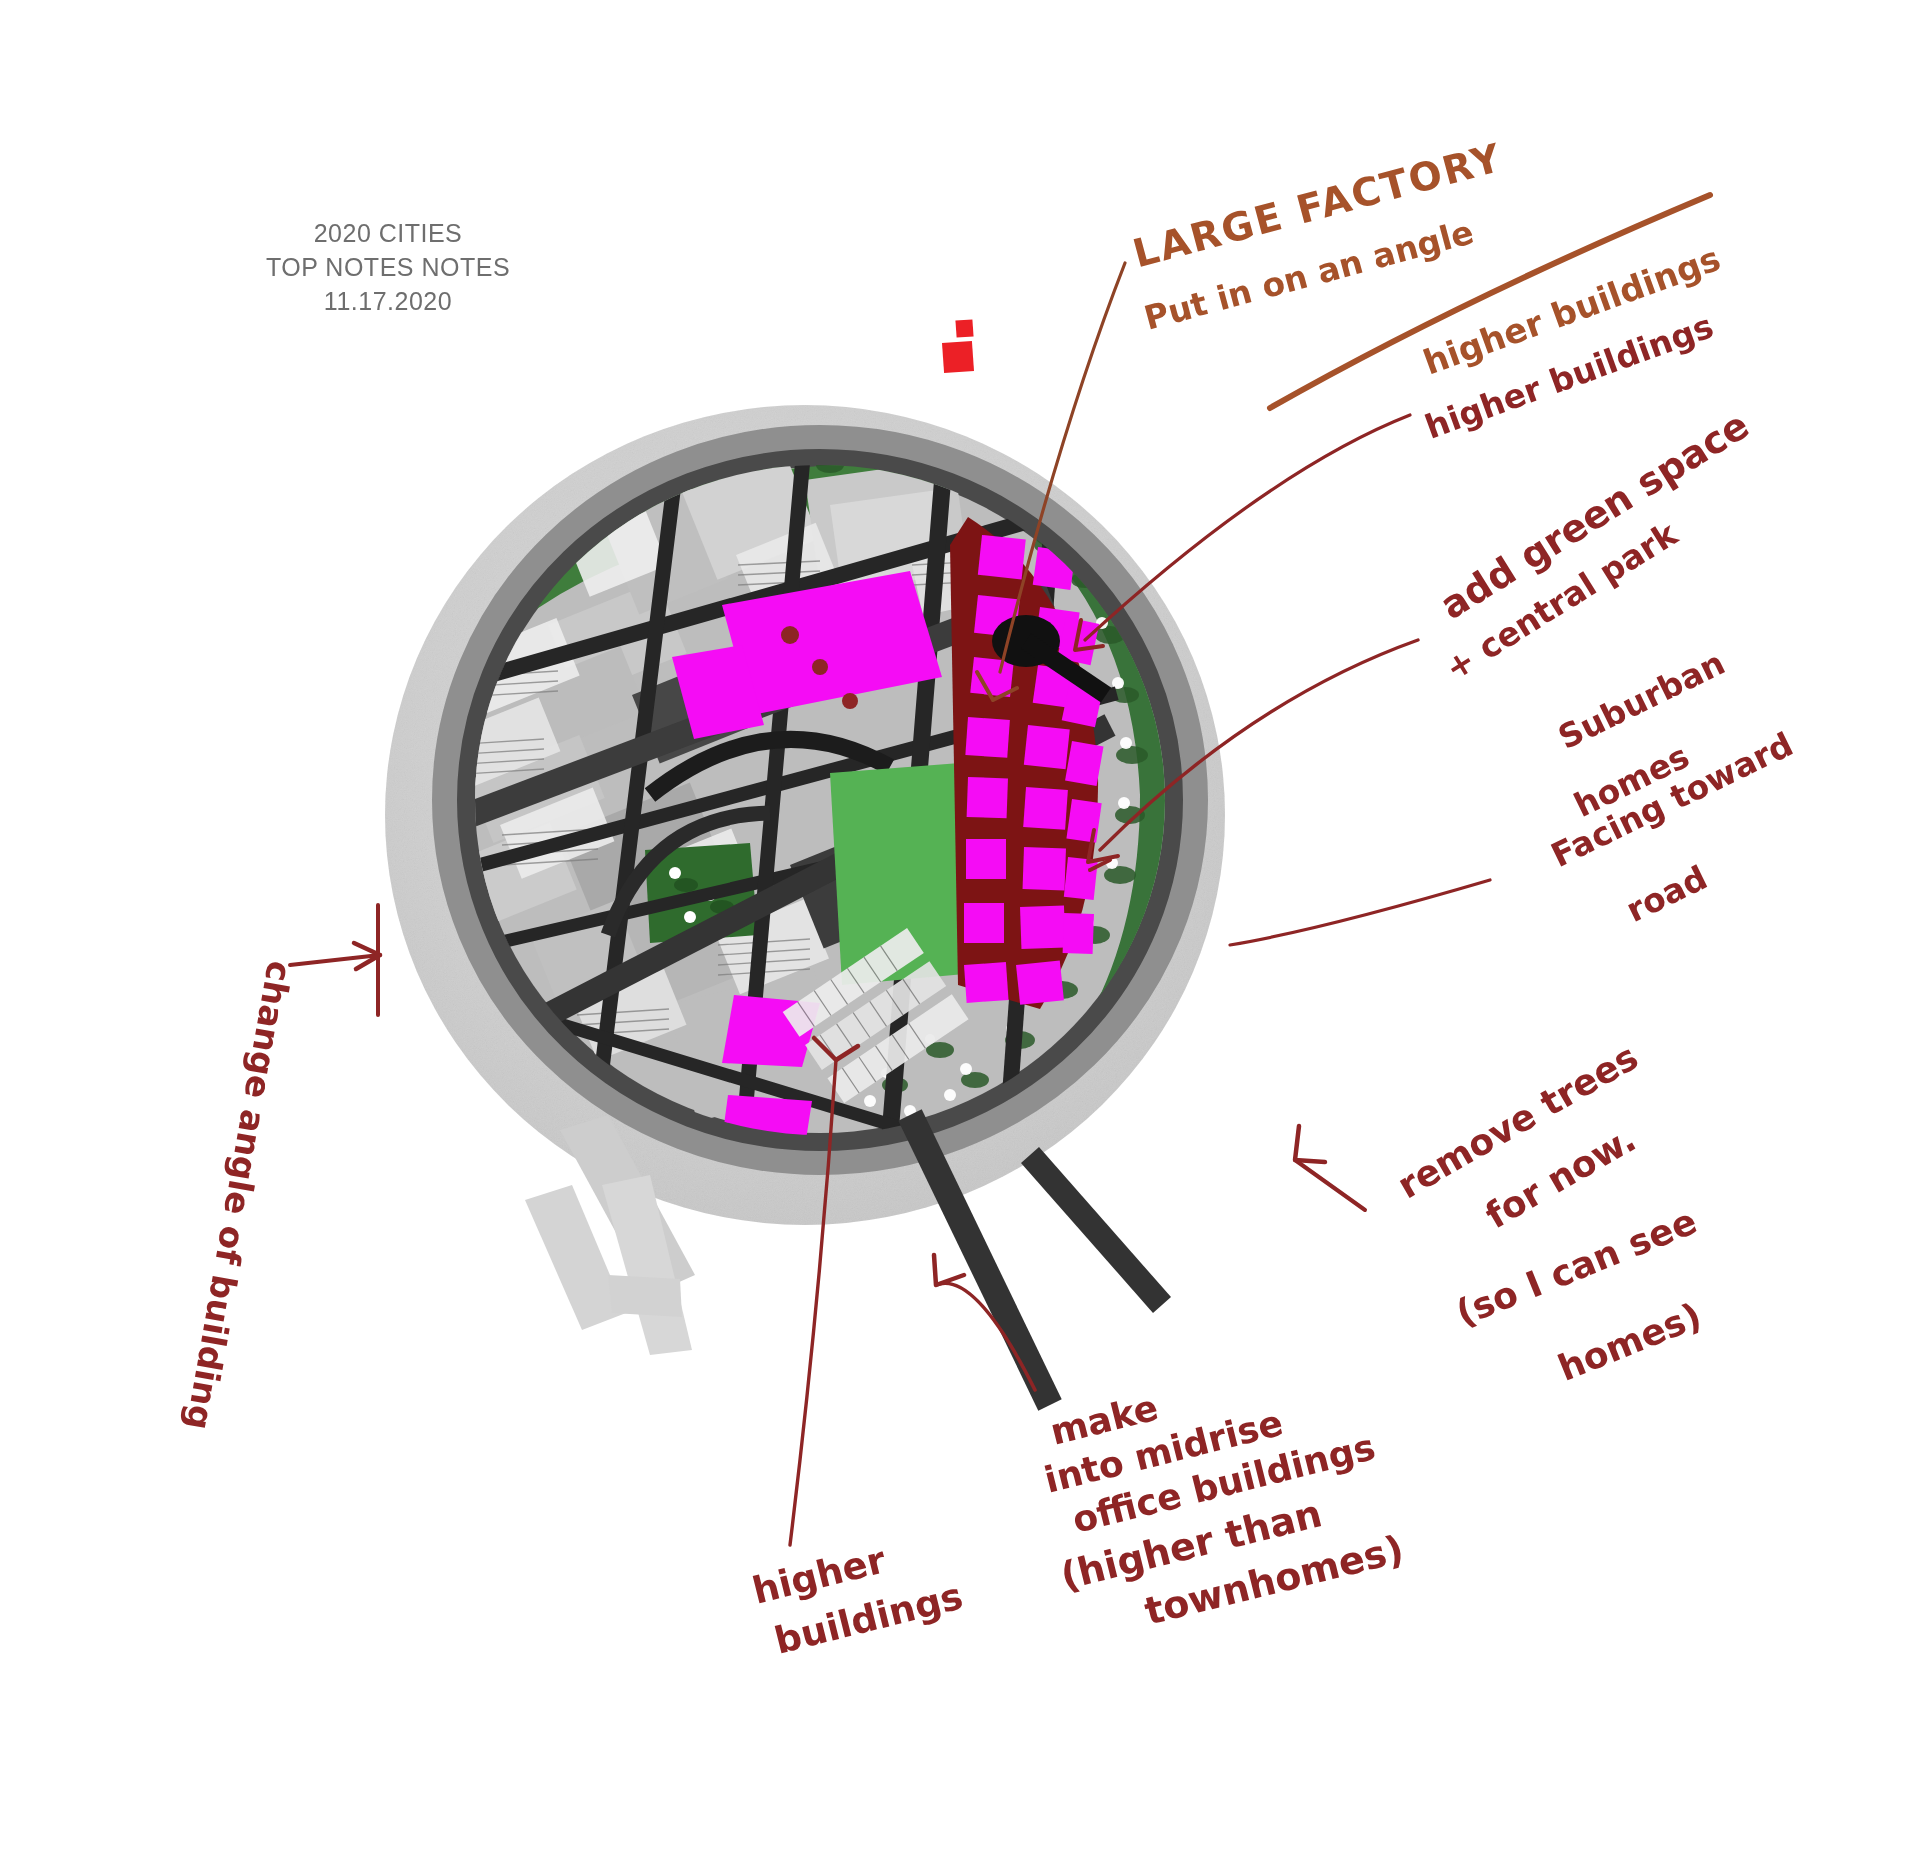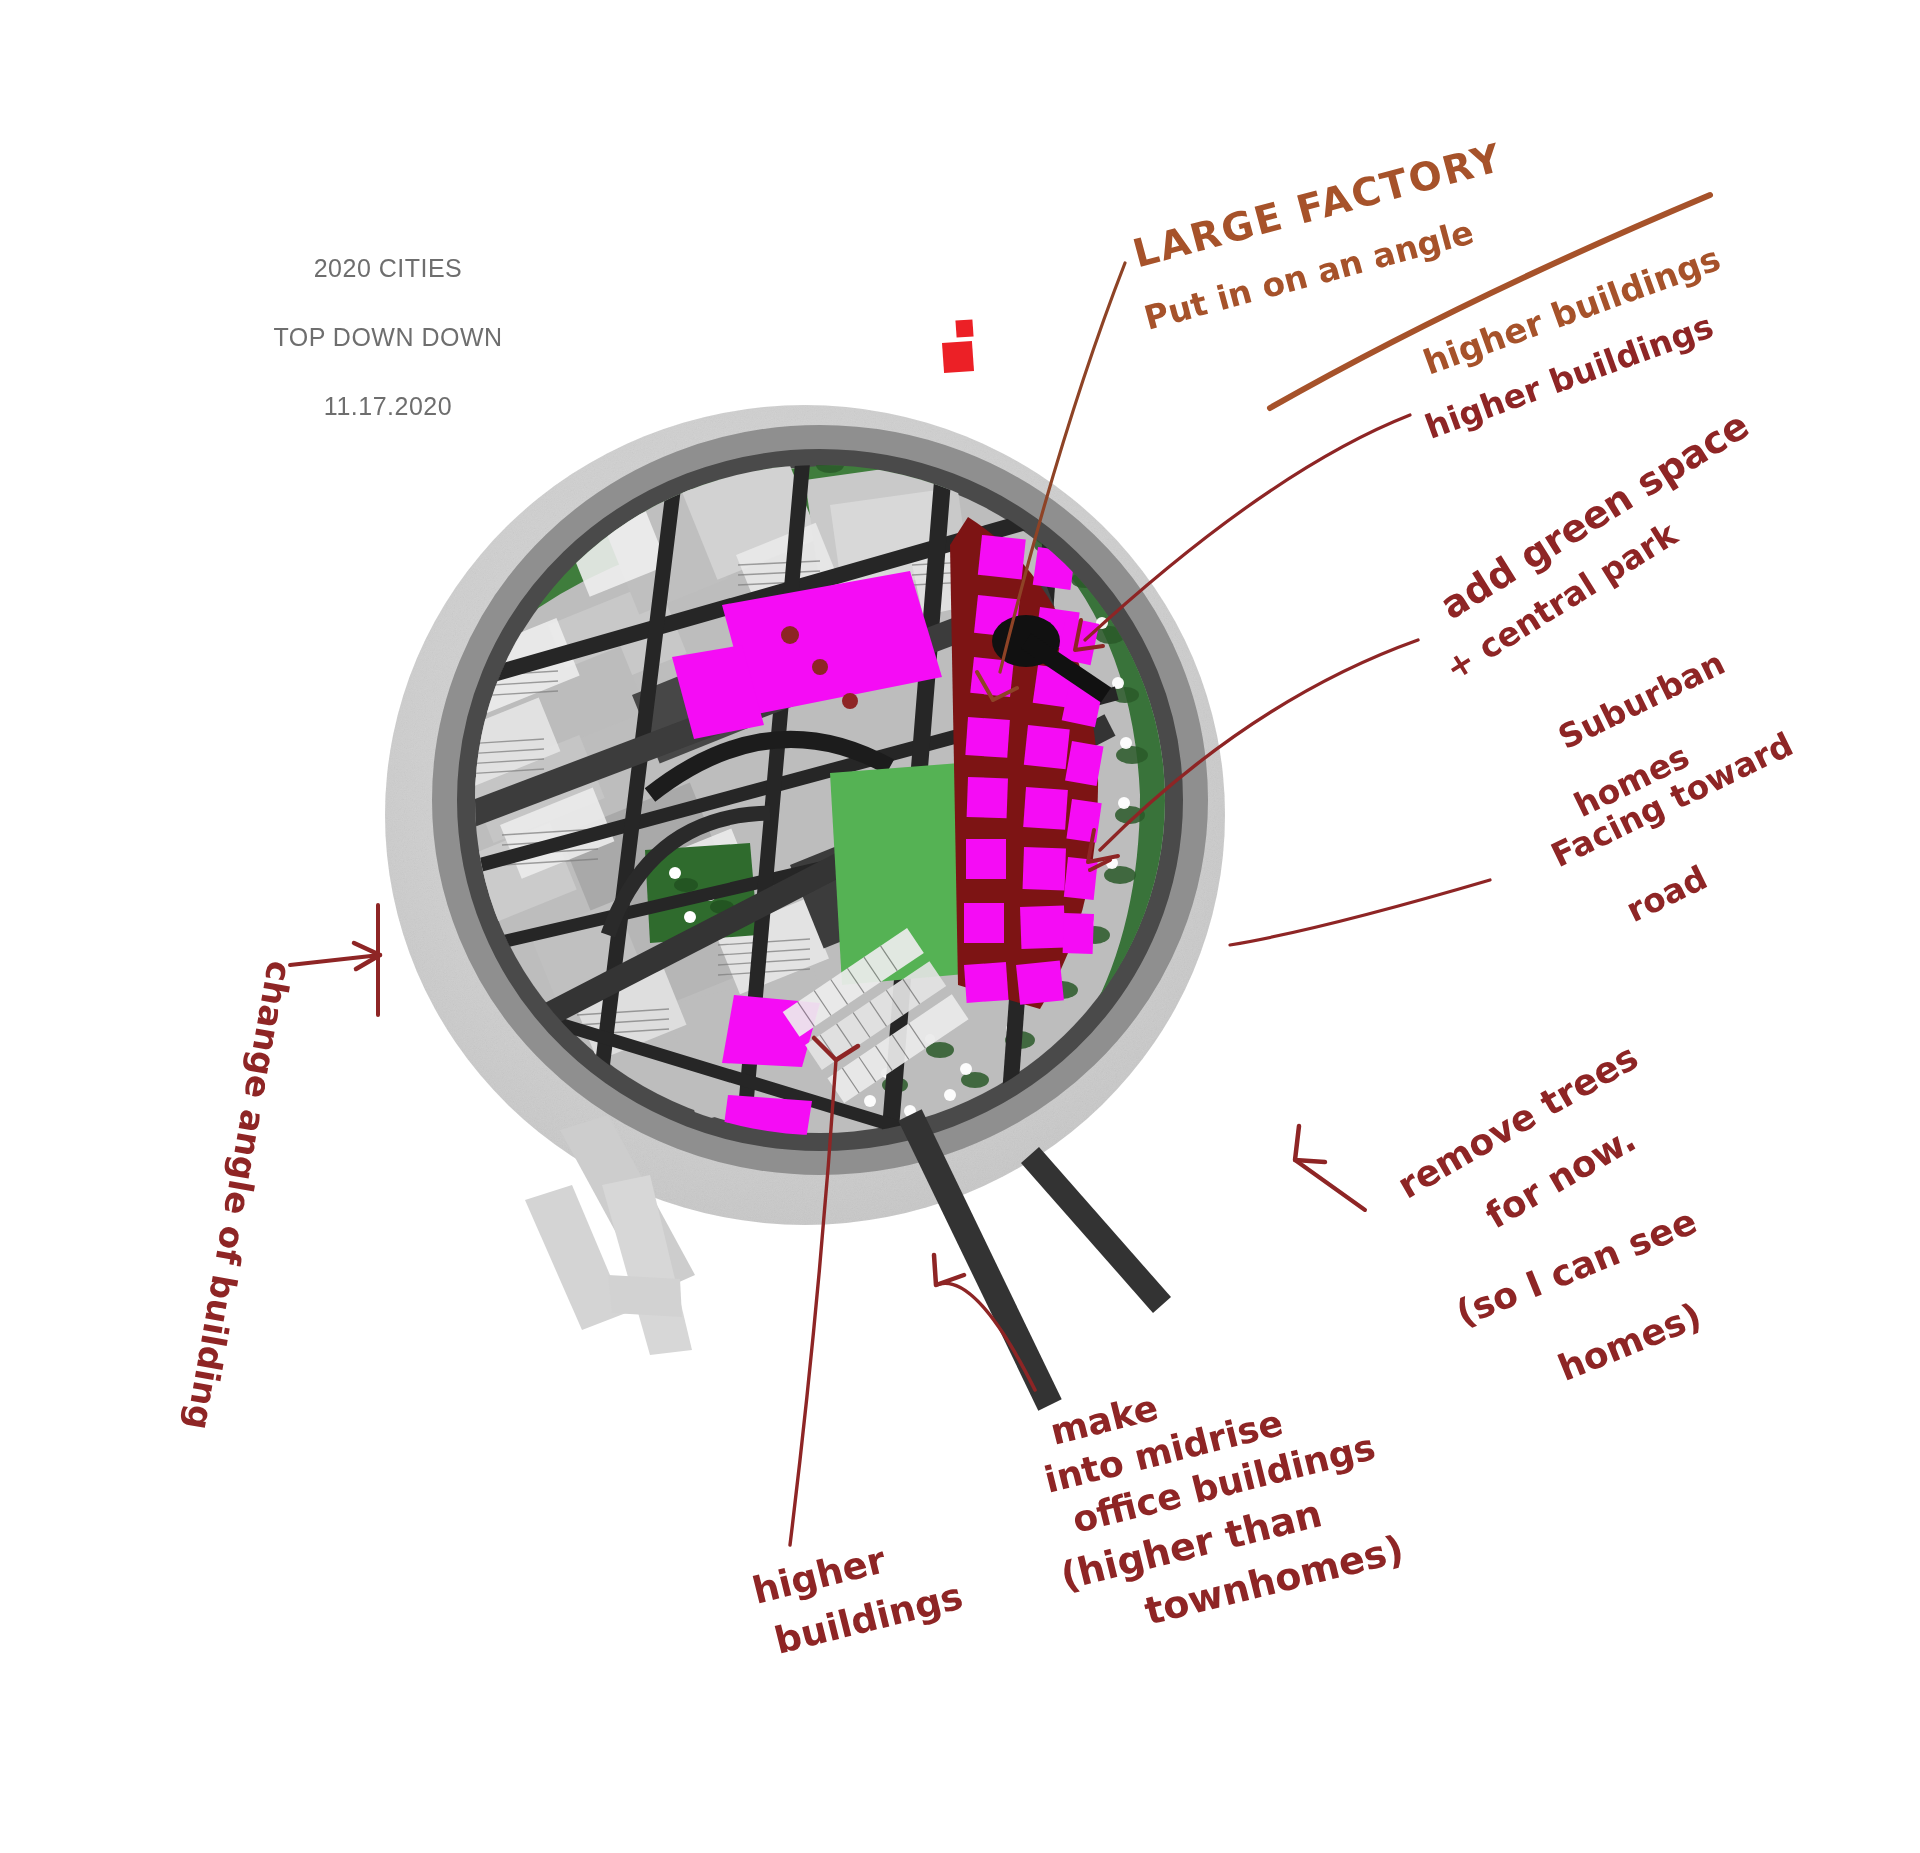--- a/index.html
+++ b/index.html
@@ -3,21 +3,21 @@
 <meta charset="utf-8">
 <style>
   html,body{margin:0;padding:0;background:#ffffff;}
   body{width:1920px;height:1853px;position:relative;overflow:hidden;
        font-family:"Liberation Sans",sans-serif;}
 
   
   #title-block{position:absolute;left:228px;top:216px;width:320px;
       text-align:center;color:#6e6e6e;font-size:25px;line-height:34px;
       letter-spacing:.5px;font-weight:400;}
-  #title-block div{white-space:nowrap;margin-top:35px;}
+  #title-block div{white-space:nowrap;}
 
   
   #site-plan{position:absolute;left:350px;top:395px;width:930px;height:960px;}
 
   .plan-svg{position:absolute;left:0;top:0;width:930px;height:960px;overflow:visible;}
 
   
   #annotations{position:absolute;left:0;top:0;width:1920px;height:1853px;
       pointer-events:none;}
   .ann{position:absolute;color:#8e2525;
@@ -34,21 +34,21 @@
   #red-marker .sq-top{position:absolute;left:13px;top:0;width:17px;height:17px;
       background:#ec2026;transform:rotate(-4deg);}
   #red-marker .sq-bot{position:absolute;left:0;top:22px;width:30px;height:30px;
       background:#ec2026;transform:rotate(-4deg);}
 </style>
 </head>
 <body>
 
 <div id="title-block">
   <div>2020 CITIES</div>
-  <div>TOP DOWN DOWN</div>
+  <div>TOP NOTES NOTES</div>
   <div>11.17.2020</div>
 </div>
 
 <div id="red-marker">
   <div class="sq-top"></div>
   <div class="sq-bot"></div>
 </div>
 
 <div id="site-plan">
 <svg class="plan-svg" viewBox="0 0 930 960">

